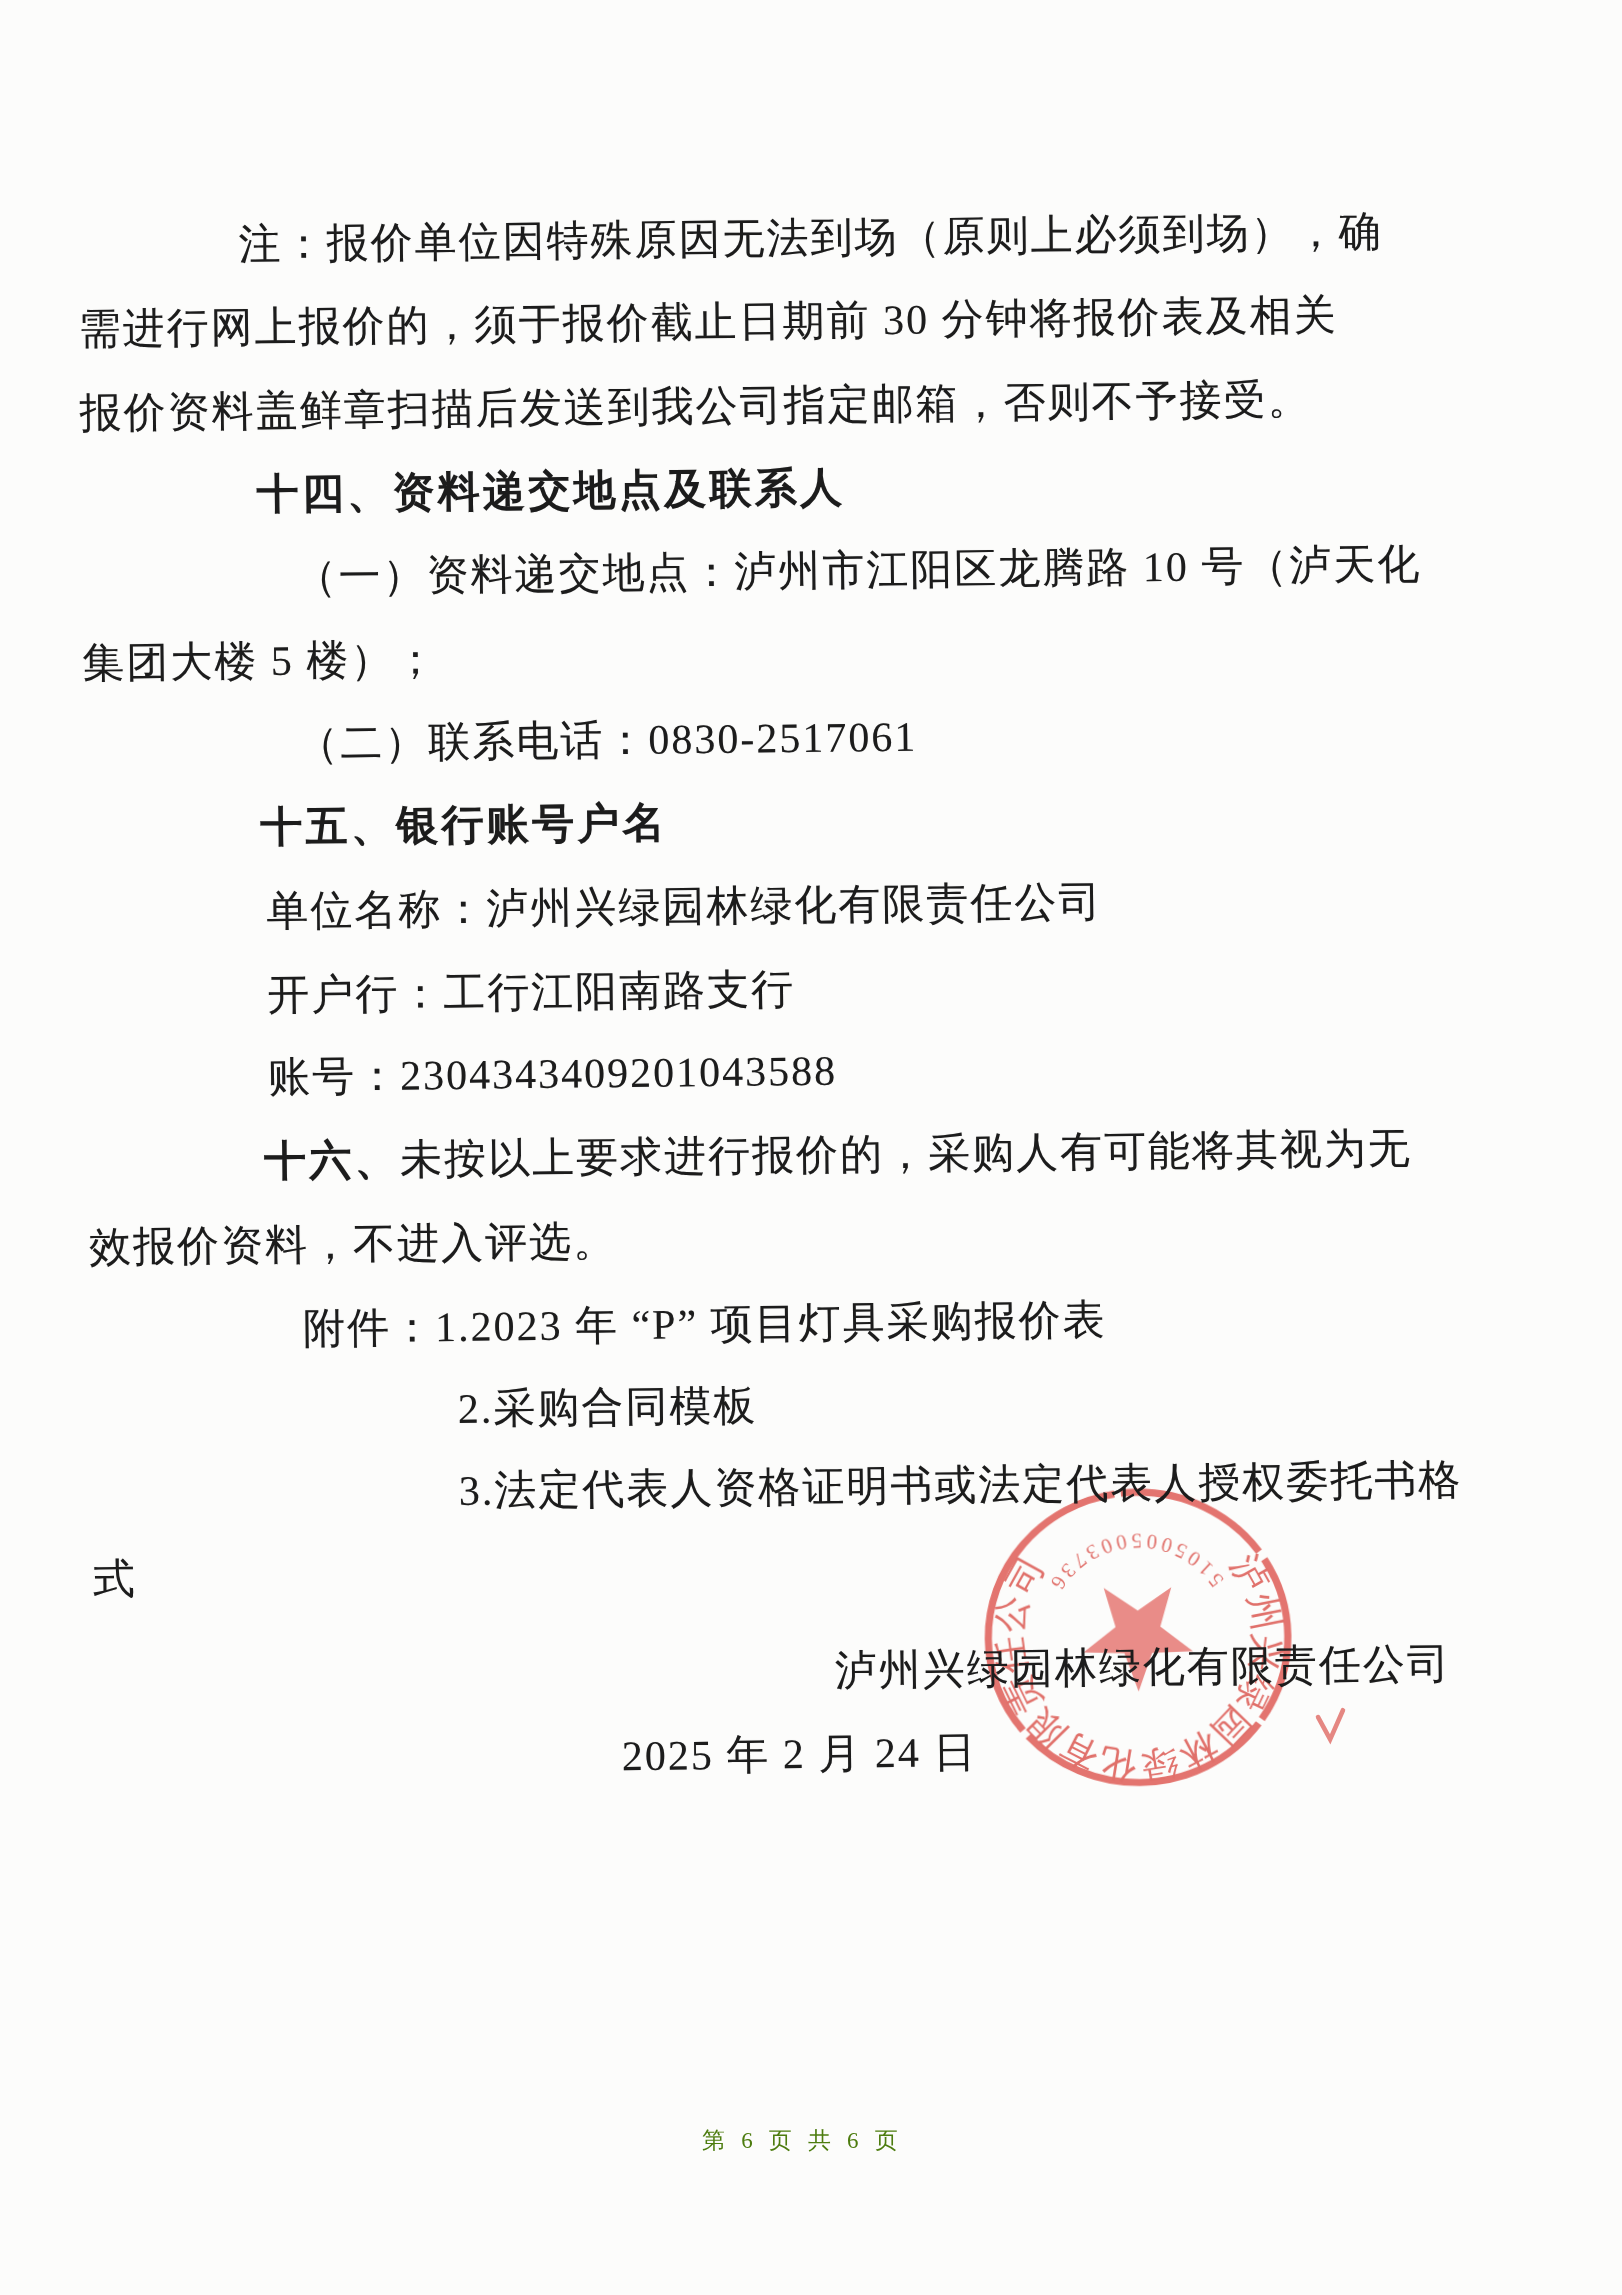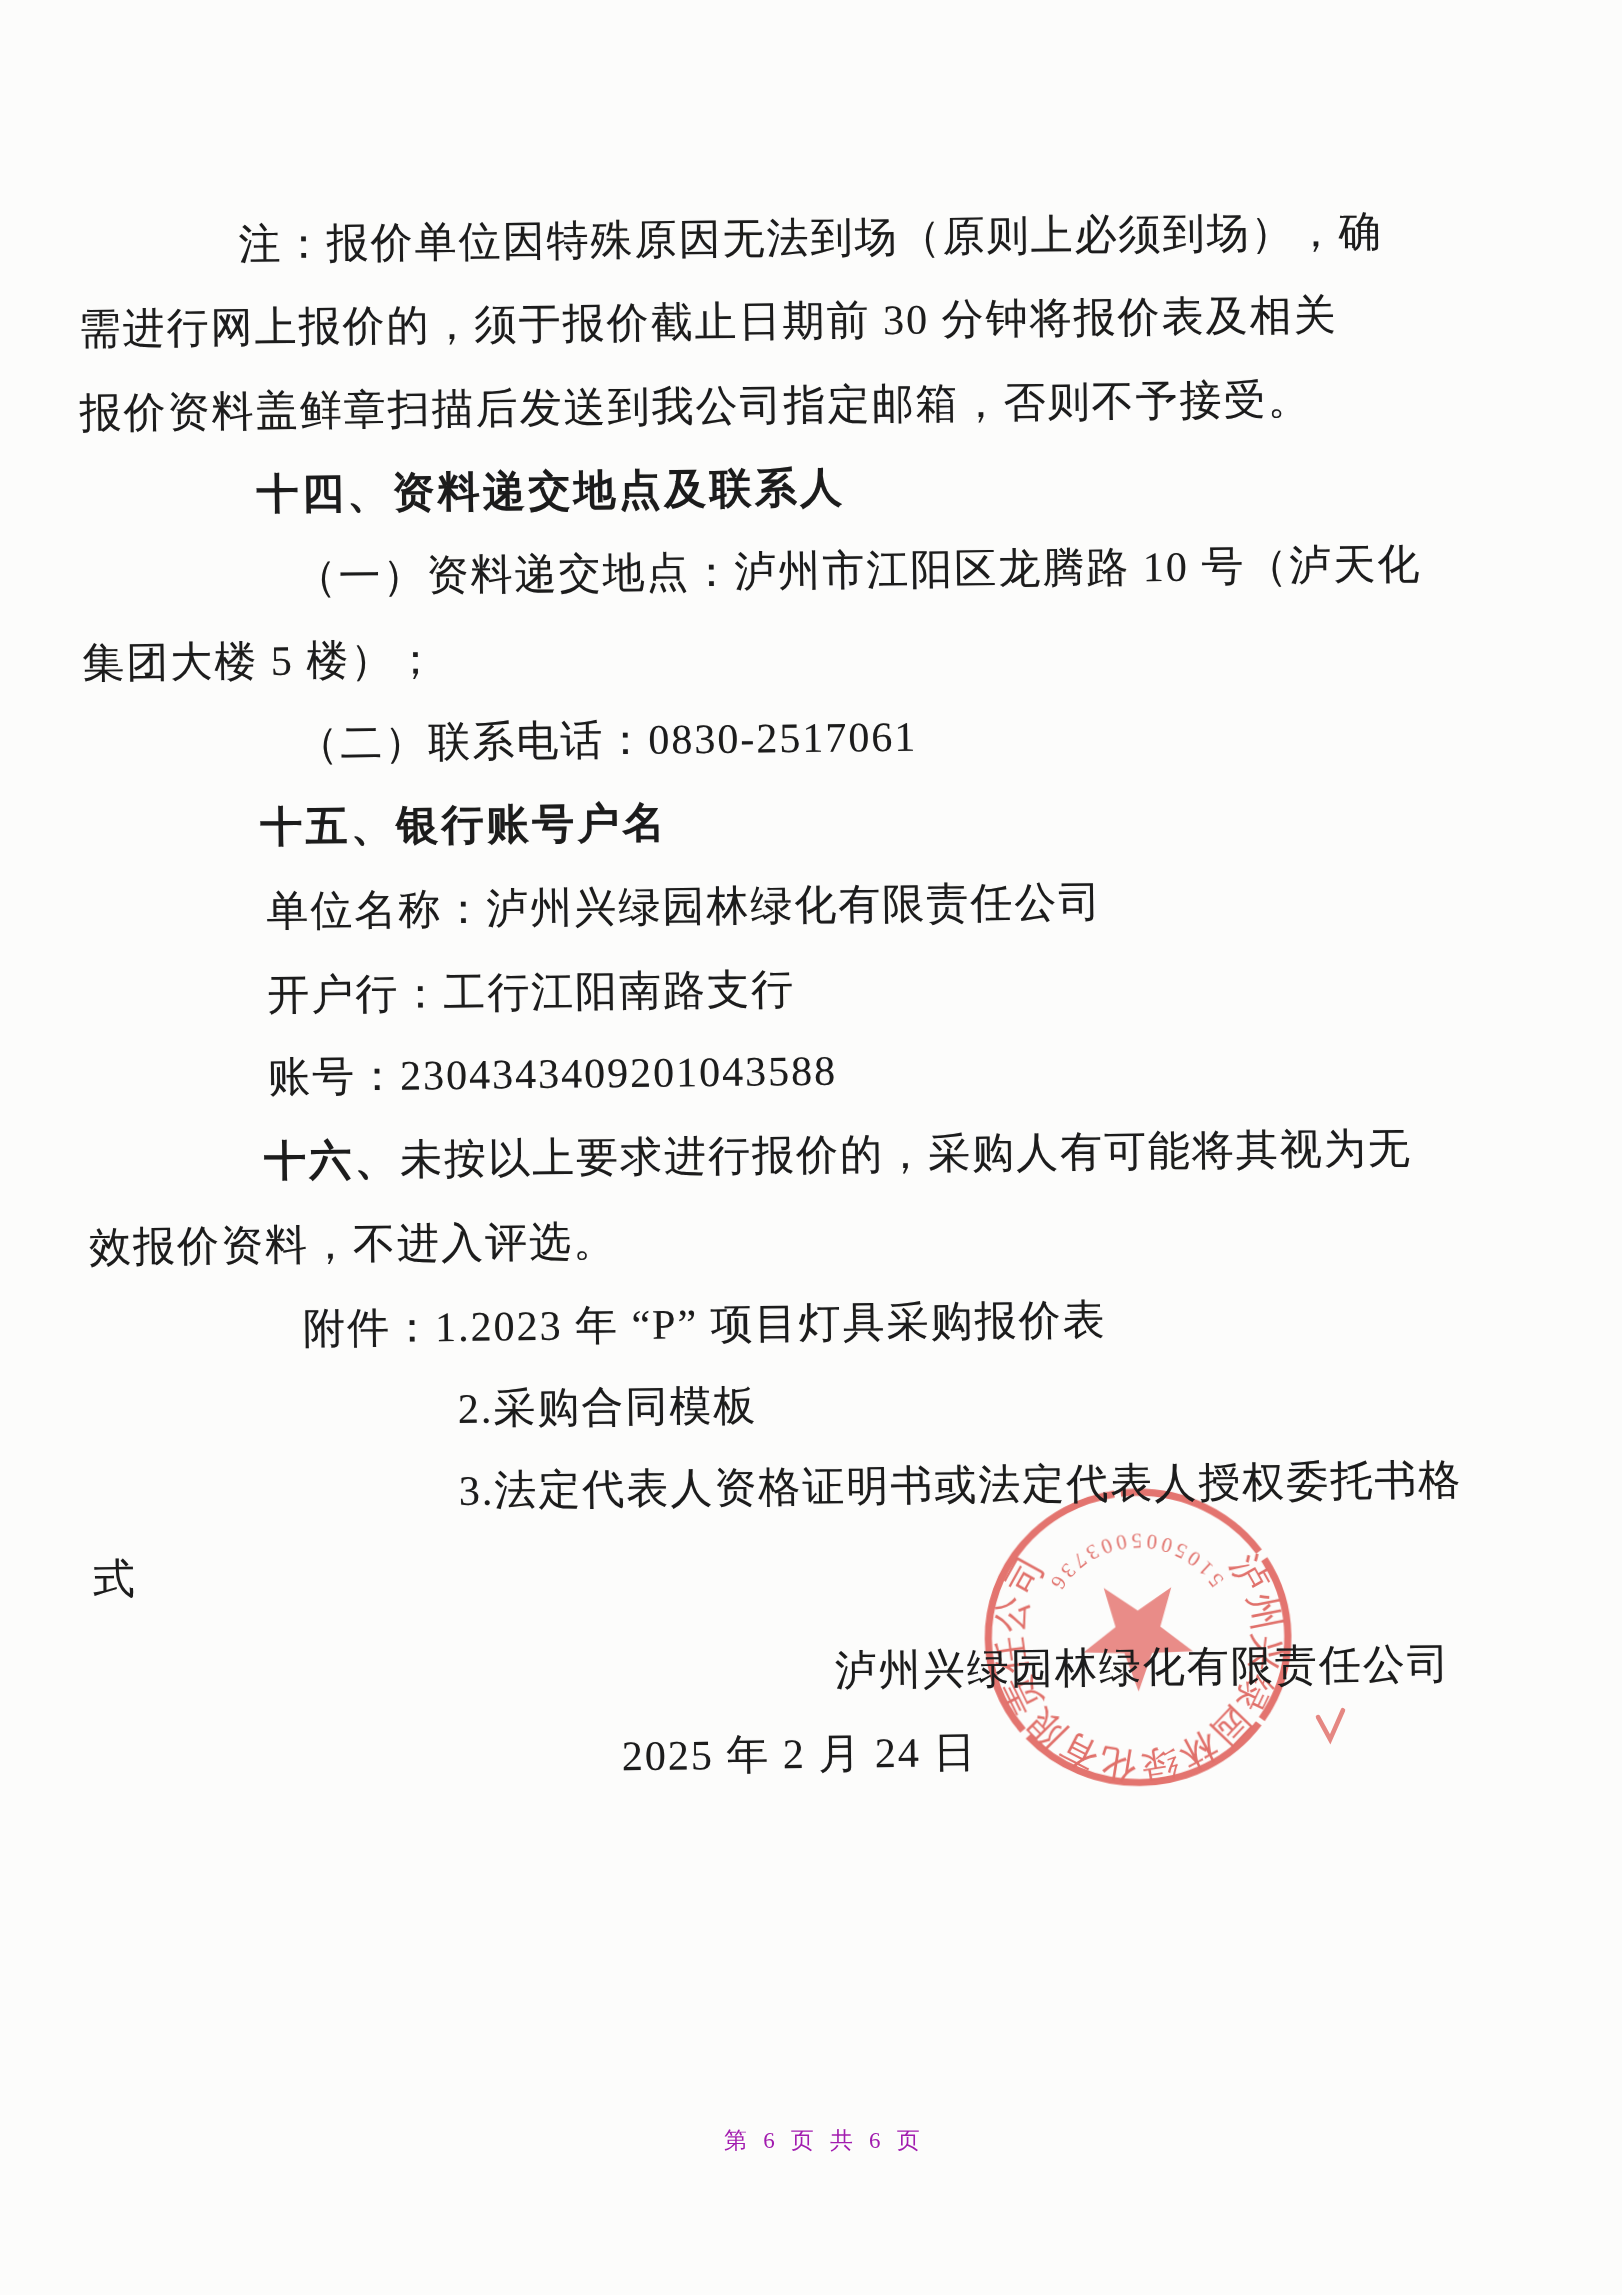--- a/index.html
+++ b/index.html
@@ -17,22 +17,22 @@
   .line{
     position:absolute;
     font-size:42px;line-height:46px;letter-spacing:2px;
     color:#1c1c1c;white-space:nowrap;
     text-shadow:0 0 0.7px rgba(30,30,30,.35);
   }
   .bold{font-weight:700;letter-spacing:3.3px;}
   .seal{position:absolute;left:969px;top:1484px;width:327px;height:318px;z-index:1;filter:blur(0.4px);}
   .line,.footer{z-index:2;}
   .footer{
-    position:absolute;left:661px;top:2125px;width:327px;
-    text-align:center;font-size:23px;letter-spacing:5.2px;color:#a21caf;
+    position:absolute;left:639px;top:2125px;width:327px;
+    text-align:center;font-size:23px;letter-spacing:5.2px;color:#4d7c0f;
   }
   .tick{position:absolute;left:1305px;top:1711px;width:46px;height:46px;z-index:1;opacity:.8;}
 </style>
 </head>
 <body>
 
 <div class="page">
   <div class="skew">
 
     <div class="line" style="left:249px;top:215px">注：报价单位因特殊原因无法到场（原则上必须到场），确</div>

